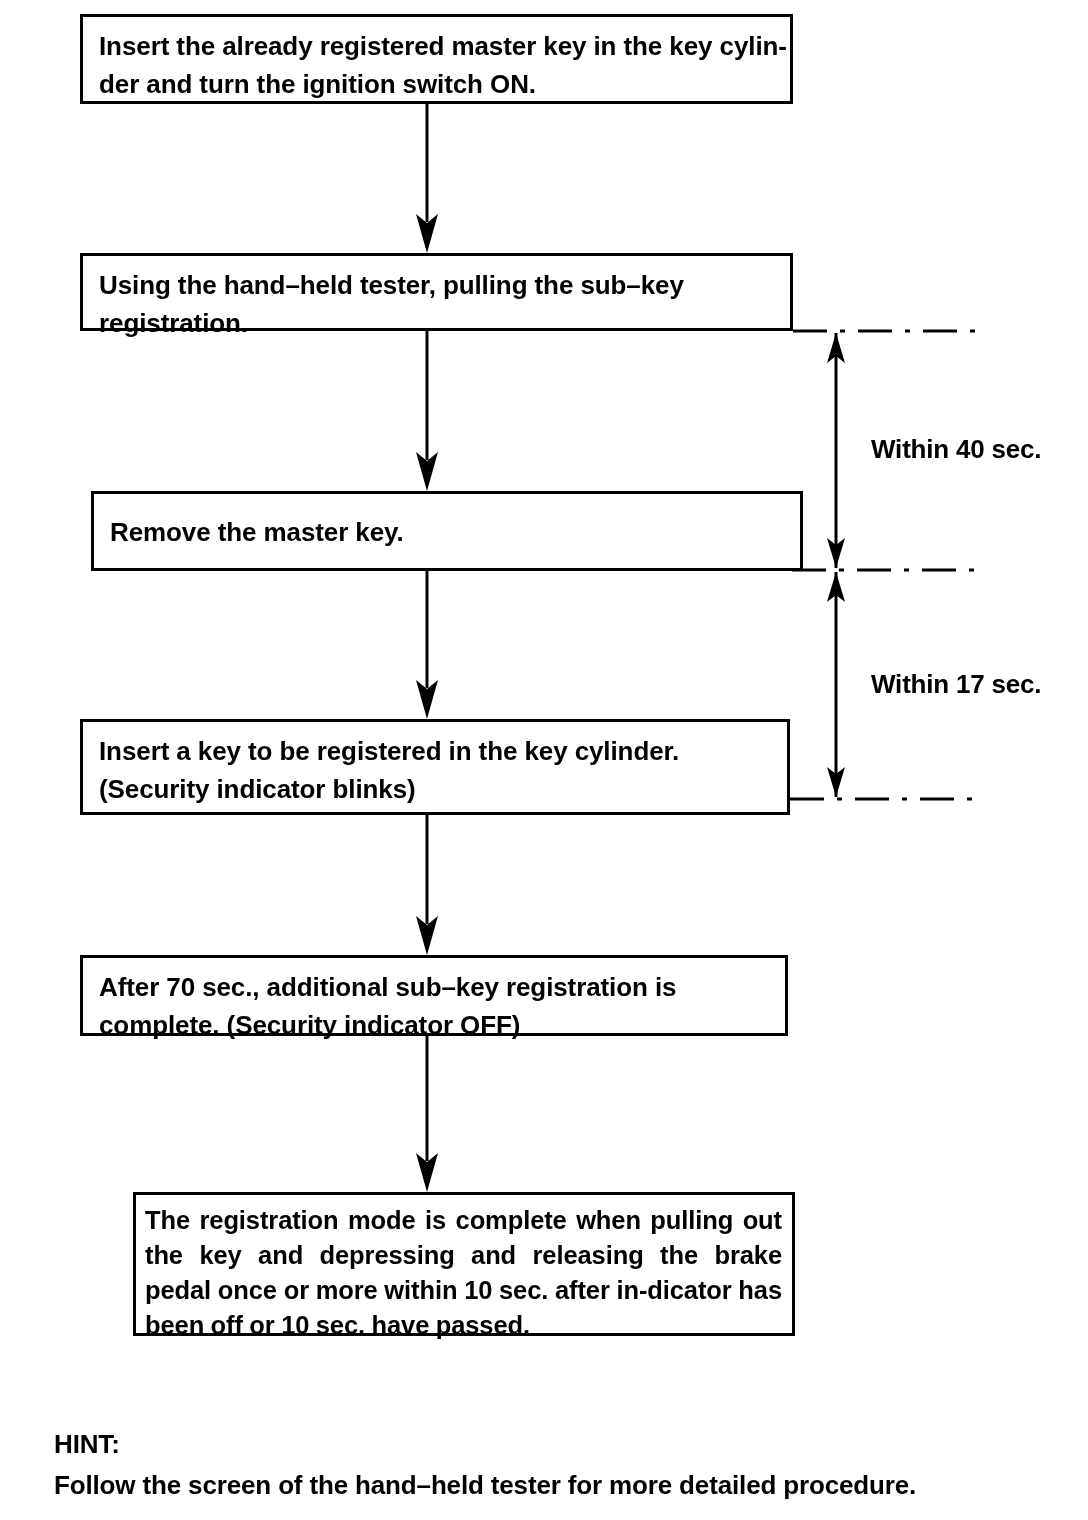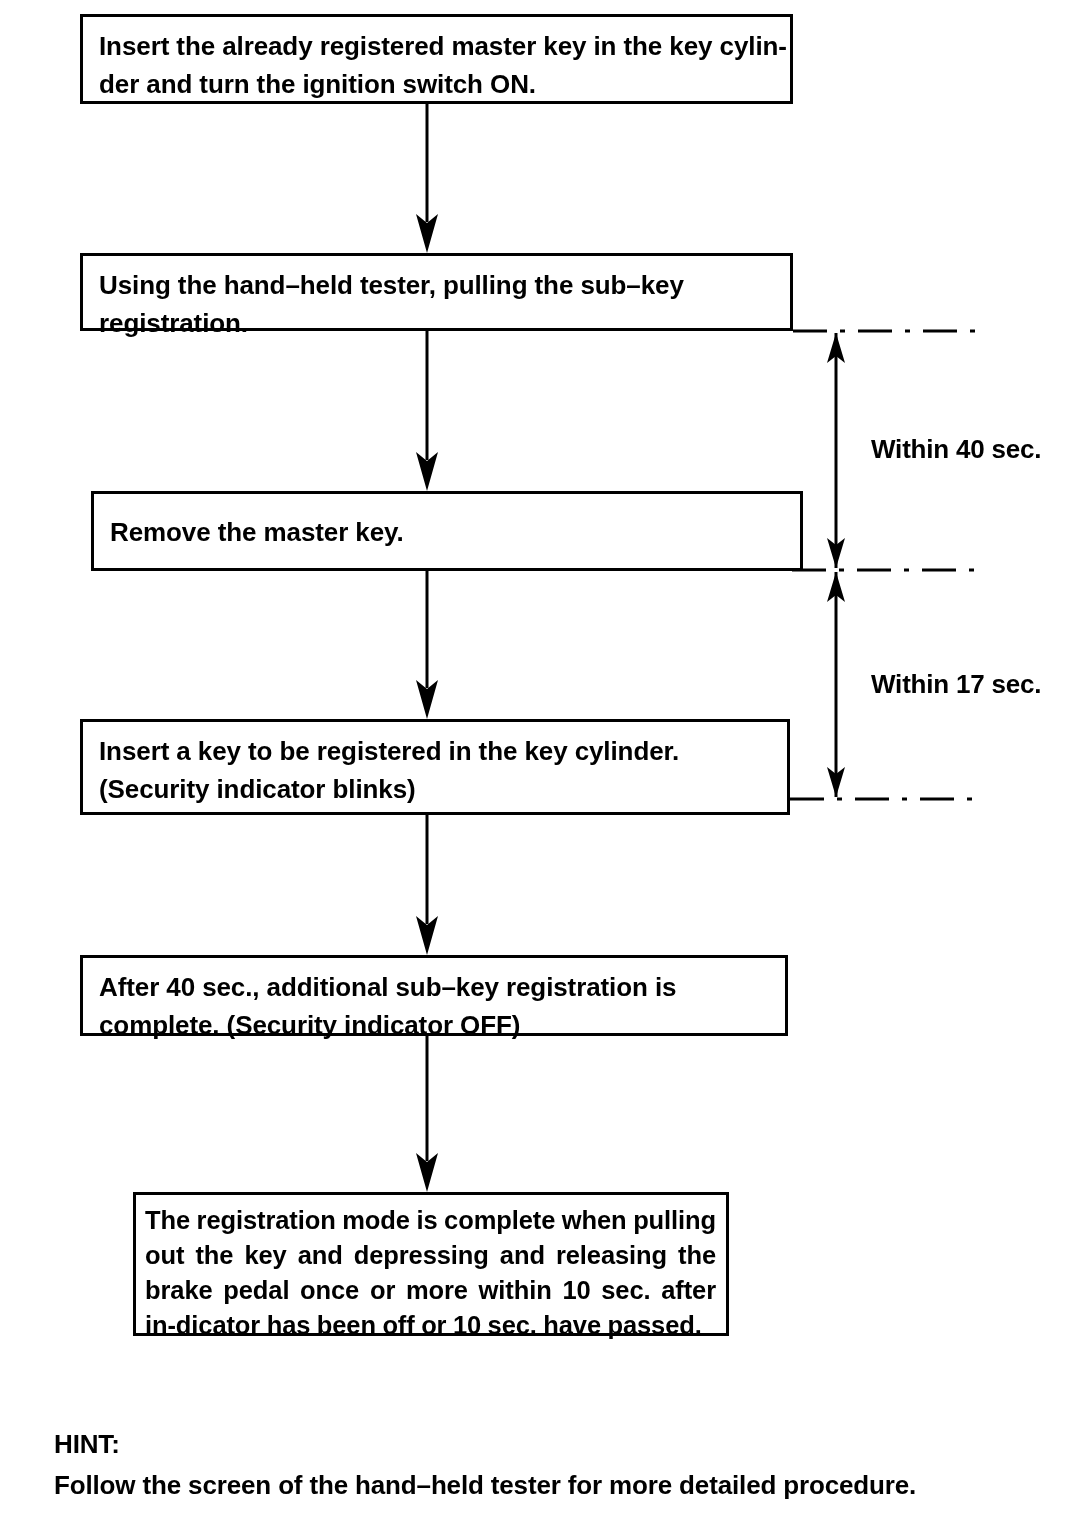--- a/index.html
+++ b/index.html
@@ -43,21 +43,21 @@
     text-align: justify;
     text-align-last: left;
     word-spacing: -0.5px;
   }
 
   #box1 { left: 80px;  top: 14px;   width: 713px; height: 90px;  }
   #box2 { left: 80px;  top: 253px;  width: 713px; height: 78px;  }
   #box3 { left: 80px;  top: 491px;  width: 712px; height: 80px;  padding-top: 19px; margin-left: 11px; }
   #box4 { left: 80px;  top: 719px;  width: 710px; height: 96px;  }
   #box5 { left: 80px;  top: 955px;  width: 708px; height: 81px;  }
-  #box6 { left: 133px; top: 1192px; width: 596px; height: 144px; }
+  #box6 { left: 133px; top: 1192px; width: 662px; height: 144px; }
 
   
   .flow-svg {
     position: absolute;
     left: 0;
     top: 0;
     width: 1088px;
     height: 1520px;
     pointer-events: none;
   }
@@ -153,21 +153,21 @@
 der and turn the ignition switch ON.</div>
 
   <div class="box" id="box2">Using the hand–held tester, pulling the sub–key
 registration.</div>
 
   <div class="box" id="box3">Remove the master key.</div>
 
   <div class="box" id="box4">Insert a key to be registered in the key cylinder.
 (Security indicator blinks)</div>
 
-  <div class="box" id="box5">After 40 sec., additional sub–key registration is
+  <div class="box" id="box5">After 70 sec., additional sub–key registration is
 complete. (Security indicator OFF)</div>
 
   <div class="box final" id="box6">The registration mode is complete when pulling out the key and depressing and releasing the brake pedal once or more within 10 sec. after in-dicator has been off or 10 sec. have passed.</div>
 
   <div class="timing-label" id="timing20">Within 40 sec.</div>
 
   <div class="timing-label" id="timing10">Within 17 sec.</div>
 
   <div class="hint">HINT:
 Follow the screen of the hand–held tester for more detailed procedure.</div>

